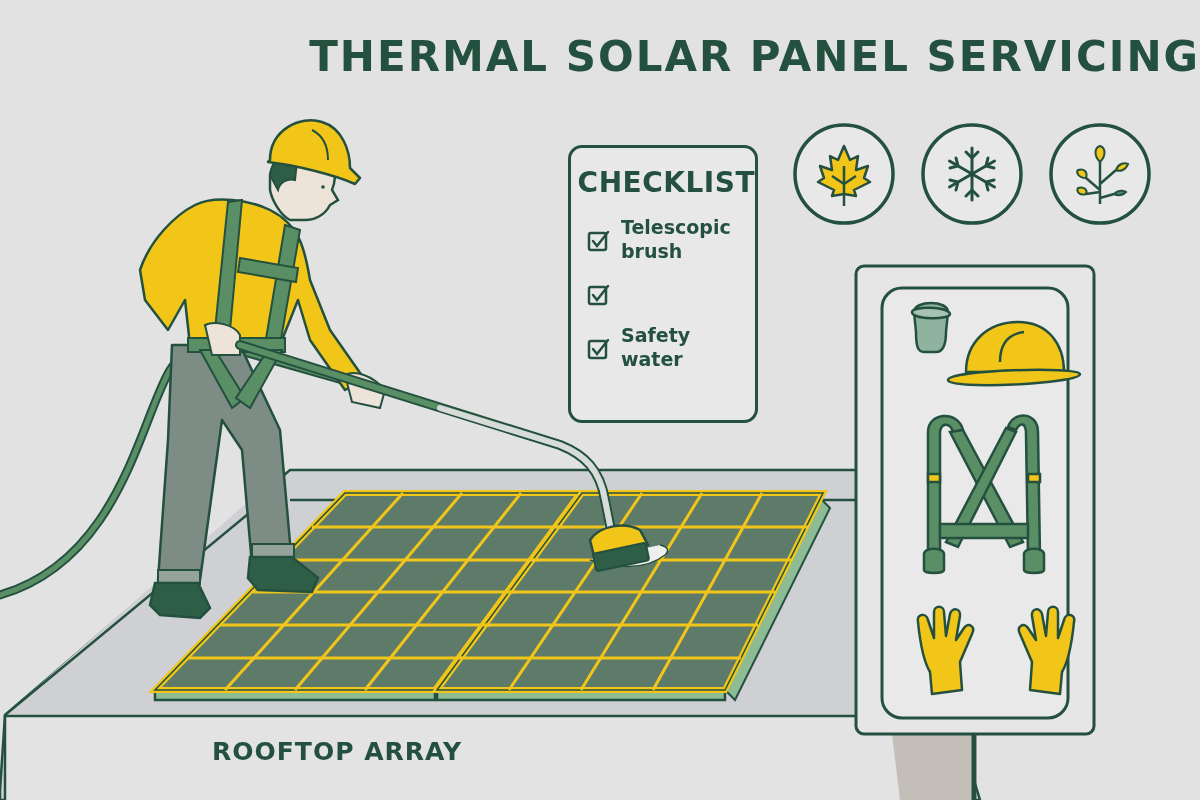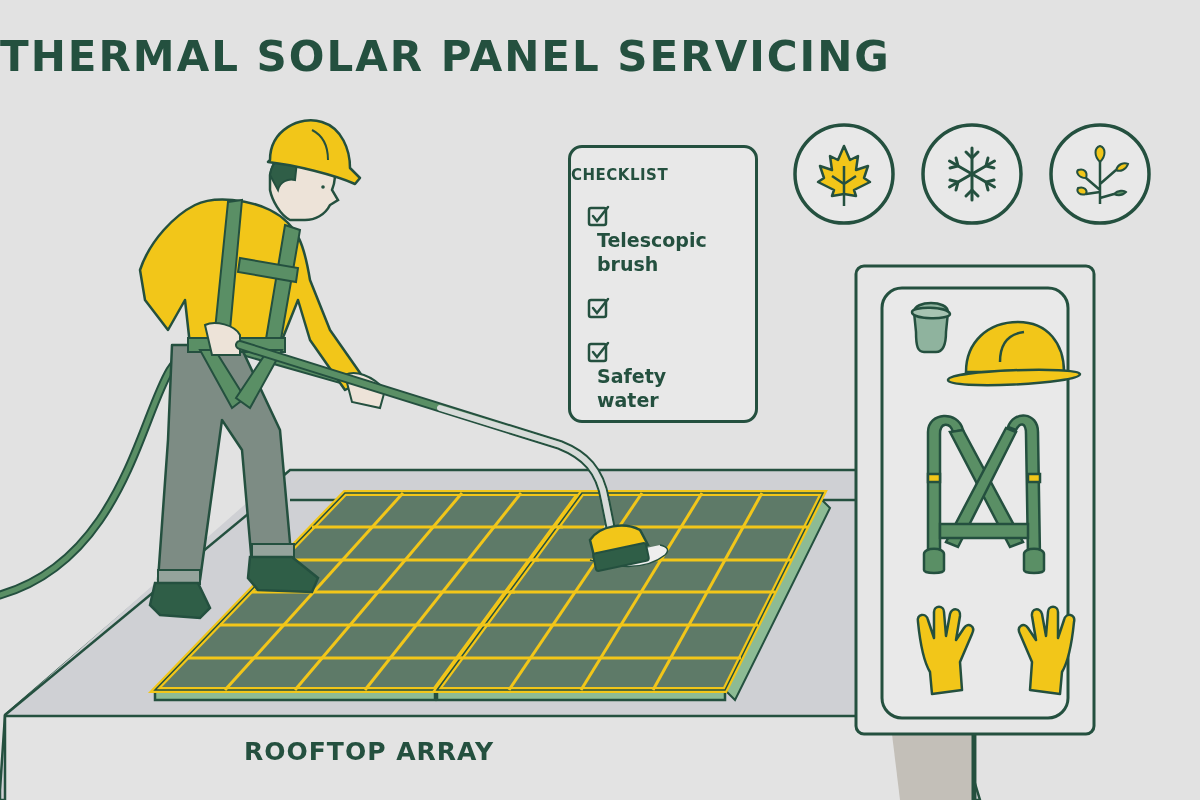--- a/index.html
+++ b/index.html
@@ -1,25 +1,25 @@
 <!DOCTYPE html>
 <html><head>
 <meta charset="utf-8">
 <style>
   html, body { margin:0; padding:0; }
   body { width:1200px; height:800px; overflow:hidden; background:#e2e2e2; font-family:"Liberation Sans", sans-serif; position:relative; }
-  .title { position:absolute; left:0; top:32px; width:1200px; text-align:left; font-family:"DejaVu Sans", sans-serif; font-weight:bold; font-size:42px; letter-spacing:2px; color:#24503f; }
+  .title { position:absolute; left:0; top:32px; width:1200px; text-align:right; font-family:"DejaVu Sans", sans-serif; font-weight:bold; font-size:42px; letter-spacing:2px; color:#24503f; }
   .scene { position:absolute; left:0; top:0; }
   .checklist { position:absolute; left:568px; top:145px; width:190px; height:278px; border:3px solid #24503f; border-radius:14px; background:#e8e8e8; box-sizing:border-box; }
-  .checklist h2 { margin:18px 0 10px 0; text-align:left; font-family:"DejaVu Sans", sans-serif; font-weight:bold; font-size:15px; color:#24503f; letter-spacing:0.5px; }
-  .check-item { display:flex; align-items:flex-start; margin:16px 0 6px 16px;flex-direction:column; }
+  .checklist h2 { margin:18px 0 10px 0; text-align:right; font-family:"DejaVu Sans", sans-serif; font-weight:bold; font-size:28px; color:#24503f; letter-spacing:0.5px; }
+  .check-item { display:flex; align-items:center; margin:16px 0 6px 16px; }
   .check-item svg { flex:none; margin-top:4px; }
   .check-item span { margin-left:10px; font-family:"DejaVu Sans", sans-serif; font-size:19px; line-height:24px; color:#24503f; font-weight:600; width:120px; }
   .season { position:absolute; top:122px; width:104px; height:104px; }
-  .roof-label { position:absolute; left:244px; top:737px; font-family:"DejaVu Sans", sans-serif; font-weight:bold; font-size:25px; letter-spacing:1px; color:#24503f; }
+  .roof-label { position:absolute; left:212px; top:737px; font-family:"DejaVu Sans", sans-serif; font-weight:bold; font-size:25px; letter-spacing:1px; color:#24503f; }
 </style>
 </head>
 <body>
 
 <svg class="scene" width="1200" height="800" viewBox="0 0 1200 800" xmlns="http://www.w3.org/2000/svg">
 
   <g>
     <polygon points="290,470 880,470 980,800 0,800 0,790 5,715" fill="#cfd0d4" stroke="#24503f" stroke-width="2.5"></polygon>
     <polygon points="5,715 250,500 860,500 900,715" fill="#cfd0d4"></polygon>
     <line x1="5" y1="715" x2="265" y2="500" stroke="#24503f" stroke-width="2.5"></line>

